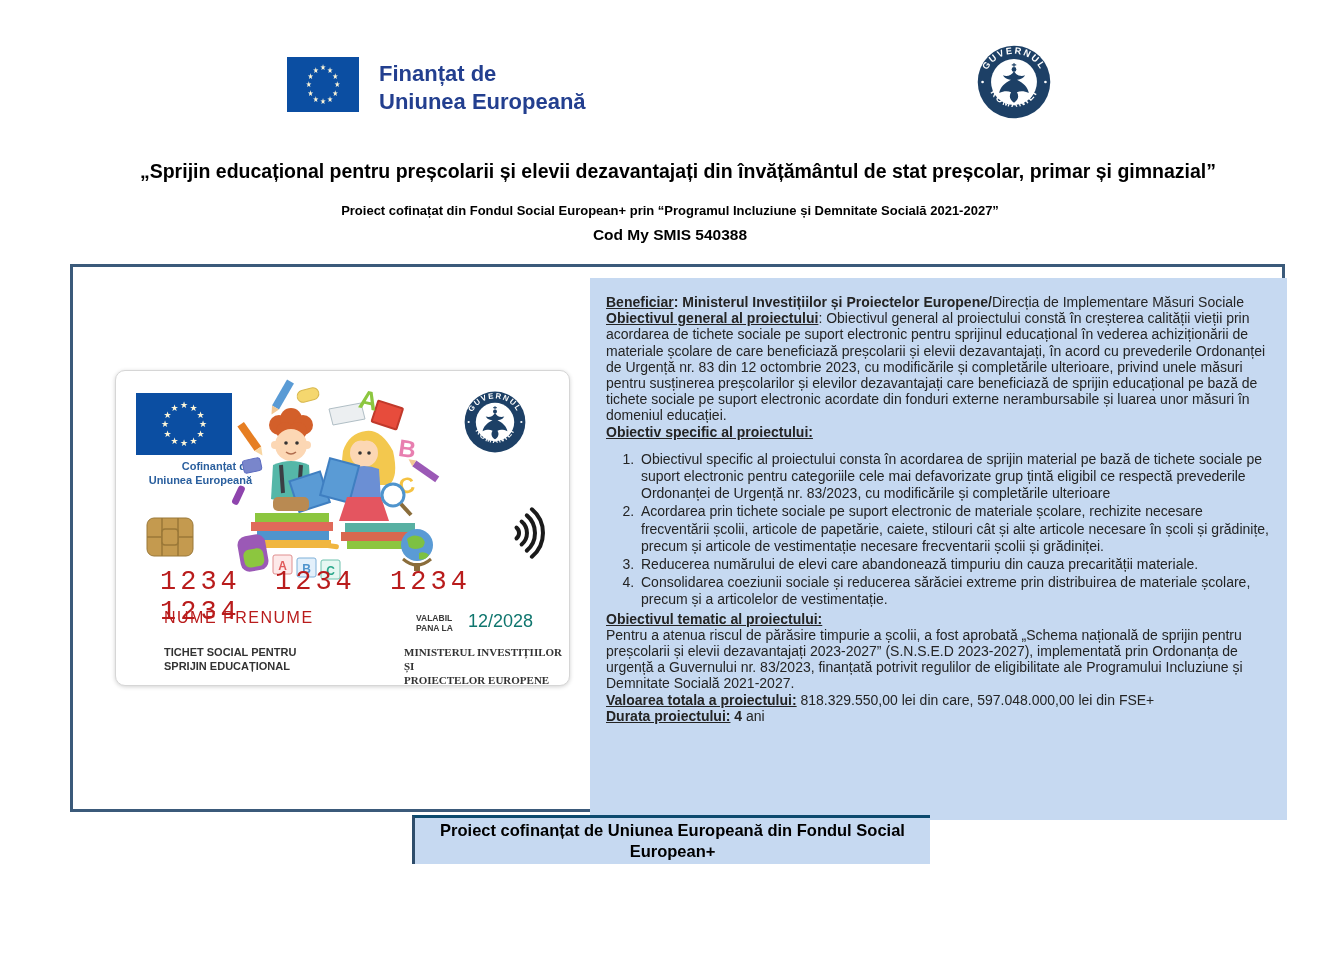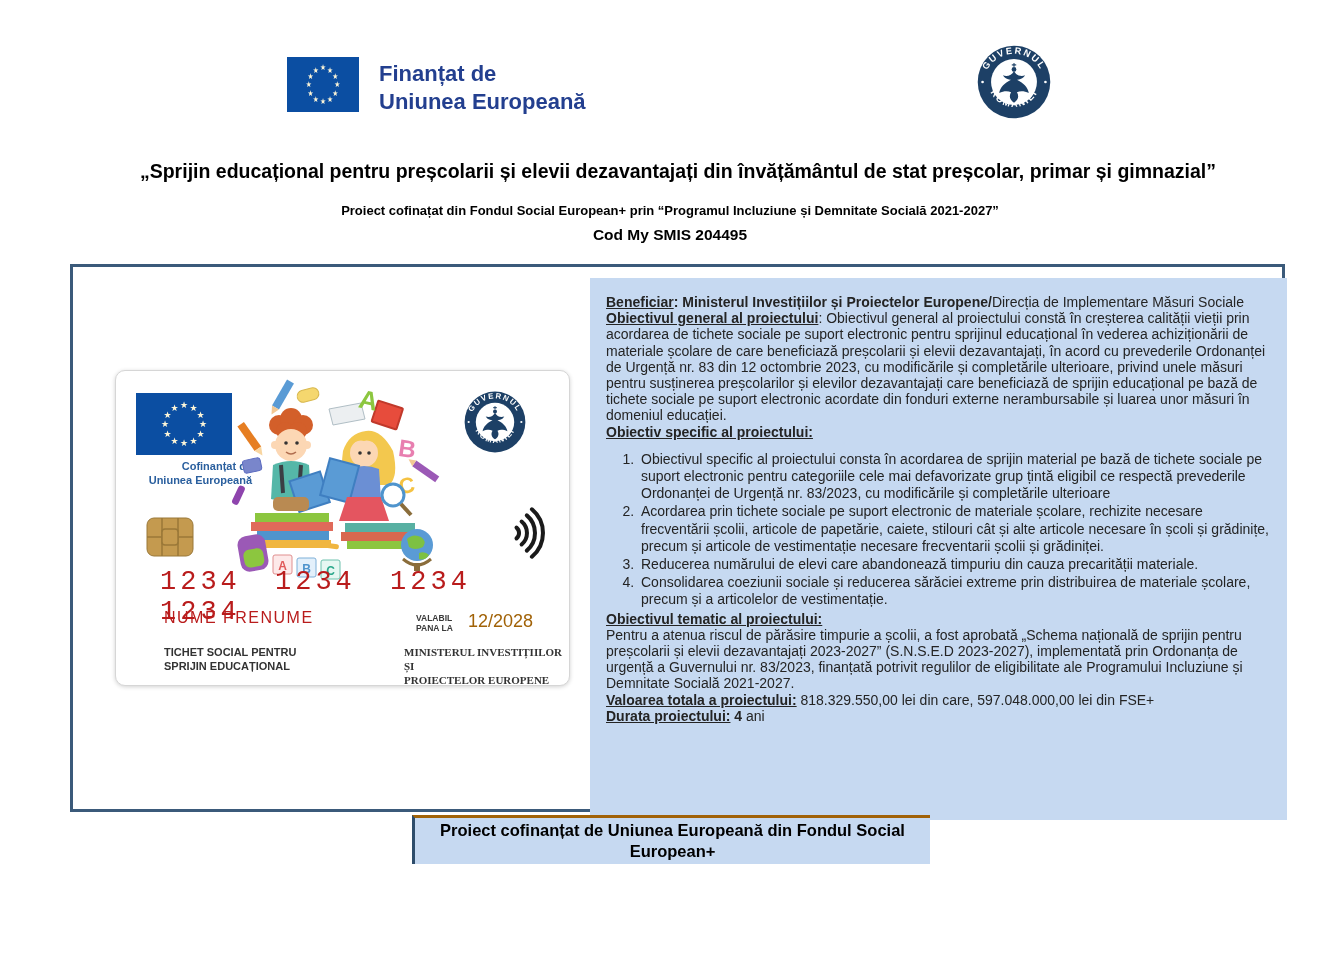--- a/index.html
+++ b/index.html
@@ -23,36 +23,36 @@
   .card{position:absolute;left:42px;top:103px;width:453px;height:314px;background:#fff;border:1px solid #d6d6d6;border-radius:10px;box-shadow:0 1px 4px rgba(0,0,0,.18);}
   .card-flag{position:absolute;left:20px;top:22px;}
   .card-flag-caption{position:absolute;left:0;top:88px;width:136px;text-align:right;font-size:11px;font-weight:bold;color:#2a5f9e;line-height:14px;}
   .card-gov{position:absolute;left:348px;top:20px;}
   .card-chip{position:absolute;left:30px;top:146px;}
   .card-contactless{position:absolute;left:388px;top:130px;}
   .card-illustration{position:absolute;left:105px;top:2px;}
   .card-number{position:absolute;left:44px;top:196px;font-family:"Liberation Mono",monospace;font-size:27px;letter-spacing:4px;word-spacing:14px;color:#b91c1c;}
   .card-name{position:absolute;left:48px;top:238px;font-size:16px;letter-spacing:1.5px;color:#b91c1c;}
   .card-valid-label{position:absolute;left:300px;top:242px;font-size:8.5px;font-weight:bold;color:#3a3a3a;line-height:10px;}
-  .card-valid-value{position:absolute;left:352px;top:240px;font-size:18px;color:#a16207;}
+  .card-valid-value{position:absolute;left:352px;top:240px;font-size:18px;color:#0f766e;}
   .card-type{position:absolute;left:48px;top:274px;font-size:11px;font-weight:bold;color:#333;line-height:14px;}
   .card-ministry{position:absolute;left:288px;top:274px;font-size:11px;font-weight:bold;color:#333;line-height:14px;font-family:Liberation Serif, serif;}
 
   
   .panel{position:absolute;left:517px;top:11px;width:665px;height:510px;background:#c6d9f1;padding:16px;font-size:14px;line-height:16.2px;color:#242424;}
   .panel p{margin:0;}
   .hd{font-weight:bold;text-decoration:underline;}
   .b{font-weight:bold;}
   .gap12{margin-top:12px;}
   .gap14{margin-top:14px;}
   .panel ol{margin:11px 0 2px 0;padding-left:32px;line-height:17.2px;}
   .panel li{padding-left:3px;margin-bottom:1px;}
 
   
-  .footer-box{position:absolute;left:412px;top:815px;width:518px;height:49px;background:#c6d9f1;border-top:3px solid #a16207;border-left:3px solid #2e4d6b;box-sizing:border-box;display:flex;align-items:center;justify-content:center;text-align:center;font-weight:bold;font-size:16.5px;line-height:21px;padding:0 8px;}
+  .footer-box{position:absolute;left:412px;top:815px;width:518px;height:49px;background:#c6d9f1;border-top:3px solid #0c4a6e;border-left:3px solid #2e4d6b;box-sizing:border-box;display:flex;align-items:center;justify-content:center;text-align:center;font-weight:bold;font-size:16.5px;line-height:21px;padding:0 8px;}
 </style>
 </head>
 <body>
 
 <svg width="0" height="0" style="position:absolute">
   <defs>
     <symbol id="euflag" viewBox="0 0 96 62" preserveAspectRatio="none">
       <rect width="96" height="62" fill="#0b4ea2"></rect>
       <g font-size="9" fill="#fdf6d8" text-anchor="middle" font-family="DejaVu Sans, sans-serif">
         <text x="48" y="15">★</text>
@@ -106,21 +106,21 @@
   </div>
 
   <div class="gov-logo">
     <svg width="74" height="74">
         <use href="#govseal"></use>
       </svg>
   </div>
 
   <div class="title">„Sprijin educațional pentru preșcolarii și elevii dezavantajați din învățământul de stat preșcolar, primar și gimnazial”</div>
   <div class="subtitle">Proiect cofinațat din Fondul Social European+ prin “Programul Incluziune și Demnitate Socială 2021-2027”</div>
-  <div class="smis">Cod My SMIS 204495</div>
+  <div class="smis">Cod My SMIS 540388</div>
 
   <div class="main-box">
 
     <div class="card">
       <svg class="card-flag" width="96" height="62">
           <use href="#euflag"></use>
         </svg>
       <div class="card-flag-caption">
         <div>Cofinanțat de</div>
         <div>Uniunea Europeană</div>

